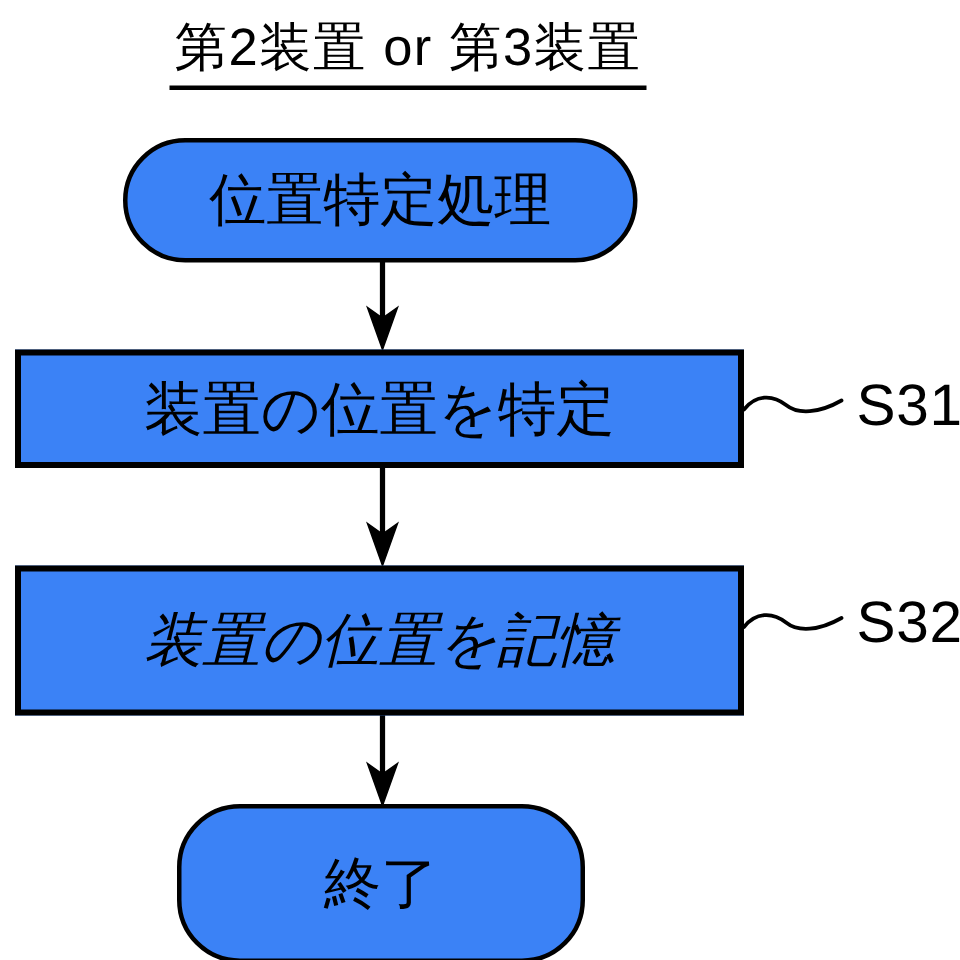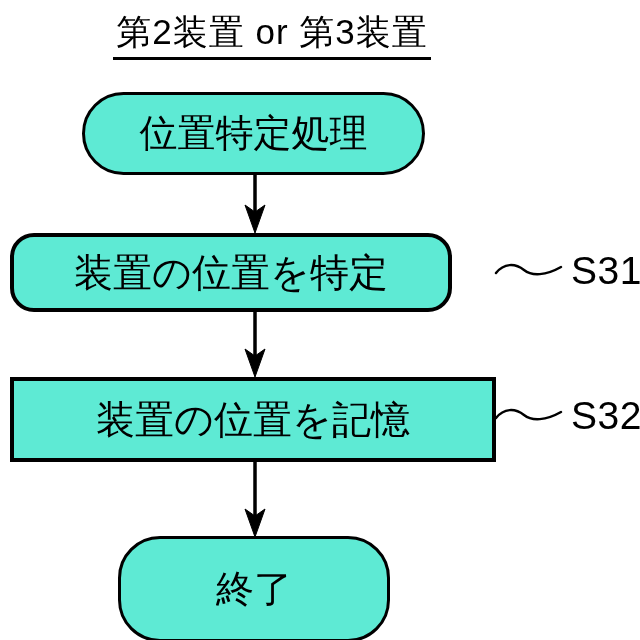--- a/index.html
+++ b/index.html
@@ -31,36 +31,36 @@
     border-bottom: 3px solid #000000;
     padding: 0 3px 5px 3px;
     white-space: nowrap;
     margin-left: 28px;
   }
   .node {
     position: absolute;
     display: flex;
     align-items: center;
     justify-content: center;
-    background: #5eead4;
+    background: #3b82f6;
     box-sizing: border-box;
     white-space: nowrap;
   }
   .terminal {
     border: 3px solid #000000;
     border-radius: 42px;
     font-size: 38px;
   }
   .process {
     border: 4px solid #000000;
     font-size: 39px;
   }
   .start-node  { left: 82px;  top: 92px;  width: 343px; height: 83px; }
-  .step1-node  { left: 10px;  top: 233px; width: 442px; height: 79px; border-radius: 24px; }
-  .step2-node  { left: 10px;  top: 377px; width: 486px; height: 85px; }
+  .step1-node  { left: 10px;  top: 233px; width: 486px; height: 79px; }
+  .step2-node  { left: 10px;  top: 377px; width: 486px; height: 100px; font-style: italic; }
   .end-node    { left: 118px; top: 536px; width: 272px; height: 106px; }
   .ref-label {
     position: absolute;
     font-size: 39px;
     line-height: 42px;
     letter-spacing: 0.5px;
     white-space: nowrap;
   }
   .ref-s31 { left: 571px; top: 250px; }
   .ref-s32 { left: 571px; top: 395px; }

